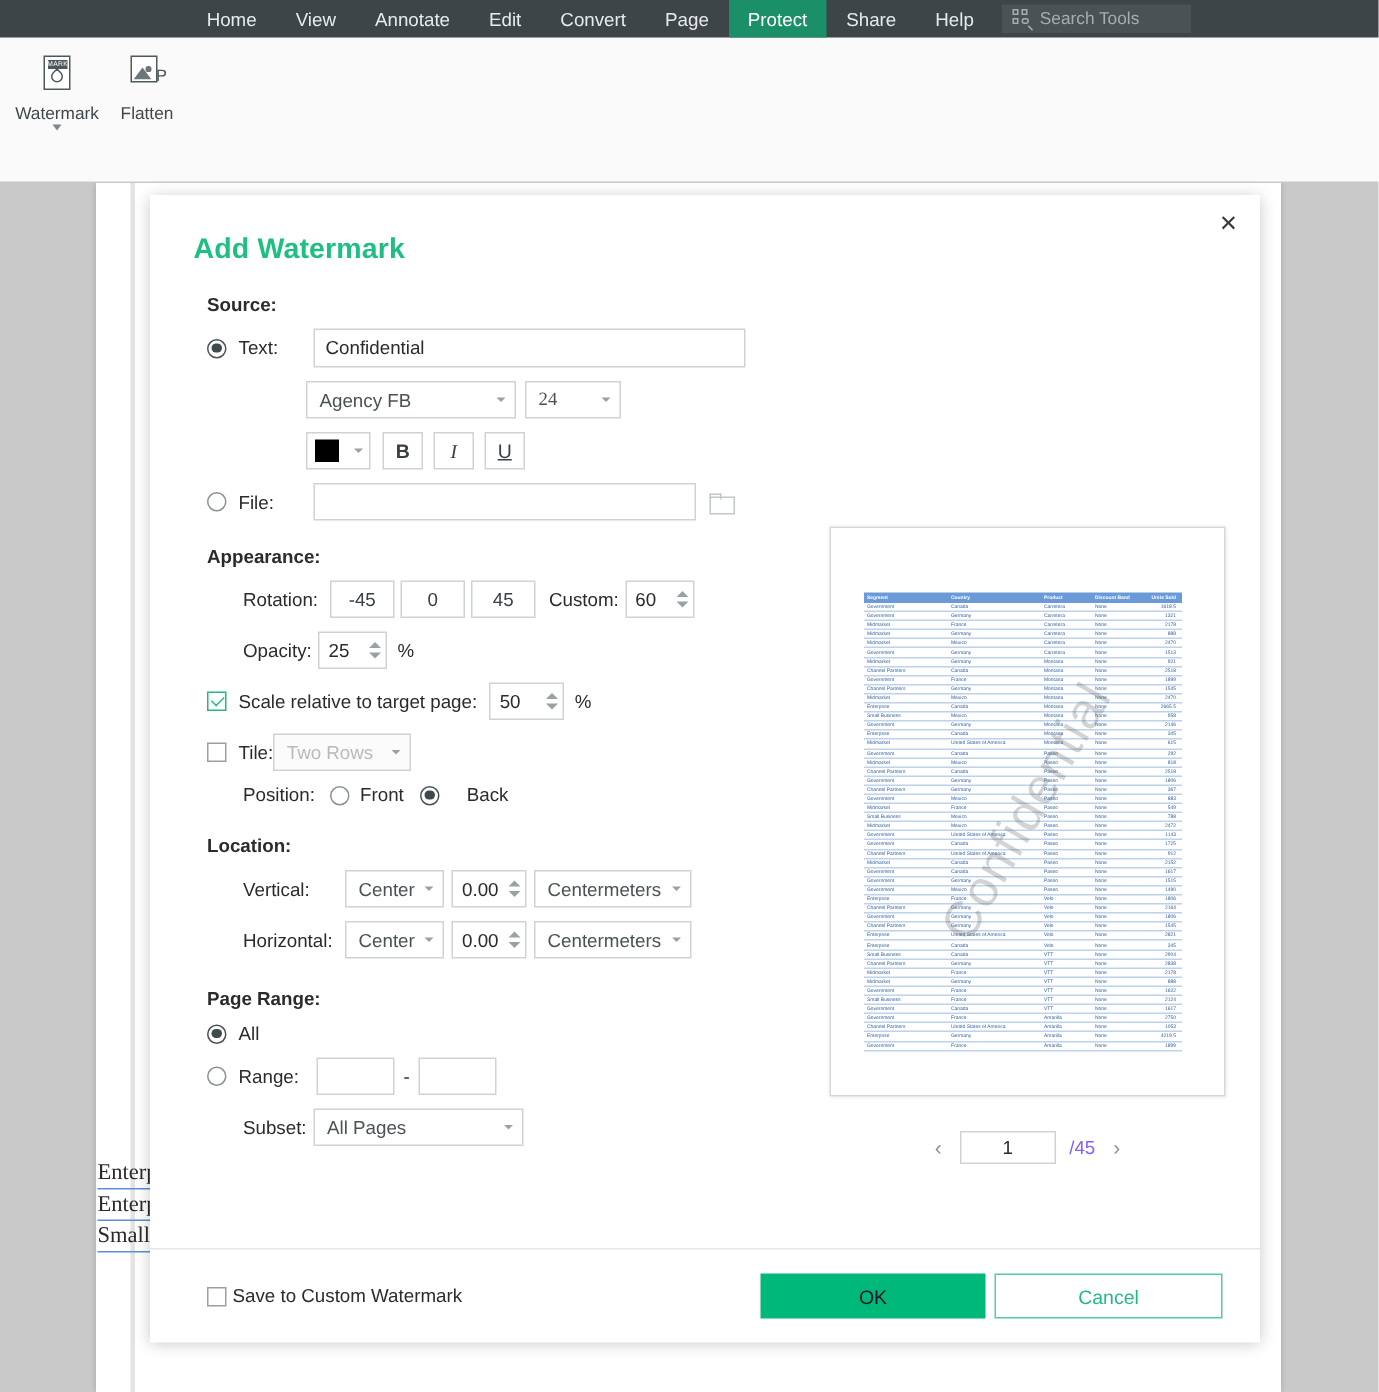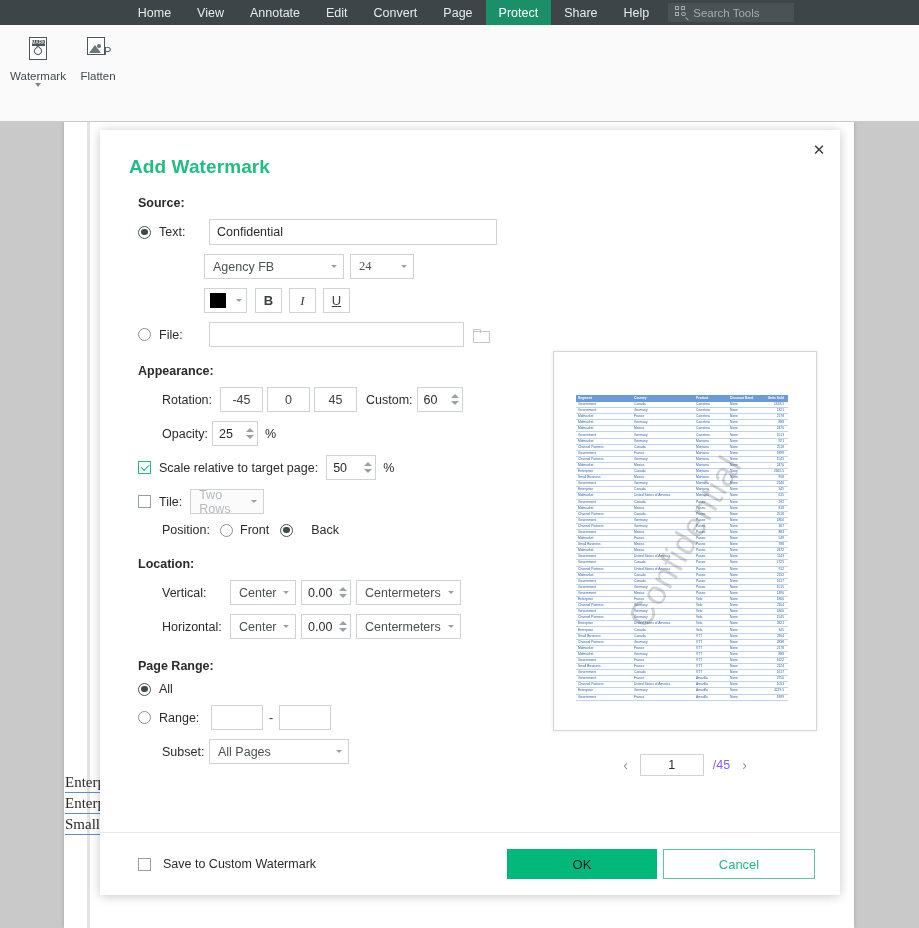--- a/index.html
+++ b/index.html
@@ -334,21 +334,21 @@
     font-size:12.5px;color:#2b2b2b;display:flex;align-items:center;justify-content:center;
   }
   #pg-total { font-size:12.5px;color:#8b5cf6; }
 
   #dlg-footer {
     height:63px; border-top:1px solid #e4e6e7;
     display:flex;align-items:center;
     padding:0 25px 0 38px;
     position:relative;
   }
-  #save-custom { display:flex;align-items:center;gap:12px; }
+  #save-custom { display:flex;align-items:center;gap:4px; }
   #save-custom .sc-label { font-size:12.5px;color:#2b2b2b; }
   #footer-btns { margin-left:auto; display:flex; gap:6px; }
   #ok-btn {
     width:150px;height:30px;background:#00b87a;color:#0f172a;
     display:flex;align-items:center;justify-content:center;
     font-size:13px;
   }
   #cancel-btn {
     width:152px;height:30px;background:#fff;border:1px solid #58c9a0;
     color:#23b888;display:flex;align-items:center;justify-content:center;
@@ -509,21 +509,21 @@
               <i class="up"></i>
               <i class="dn"></i>
             </span>
         </span>
         <span class="flabel" style="margin-left:7px;">%</span>
       </div>
 
       <div class="frow">
         <span class="cbox"></span>
         <span class="flabel" style="margin-left:8px;">Tile:</span>
-        <span class="sel disabled" style="width:74px;margin-left:8px;">
+        <span class="sel disabled" style="width:92px;">
           <span>Two Rows</span>
           <span class="caret-sm"></span>
         </span>
       </div>
 
       <div class="frow" style="margin-bottom:20px;">
         <span class="flabel" style="width:58px;">Position:</span>
         <span class="radio"></span>
         <span class="flabel" style="margin-left:7px;">Front</span>
         <span class="radio on" style="margin-left:11px;"></span>

